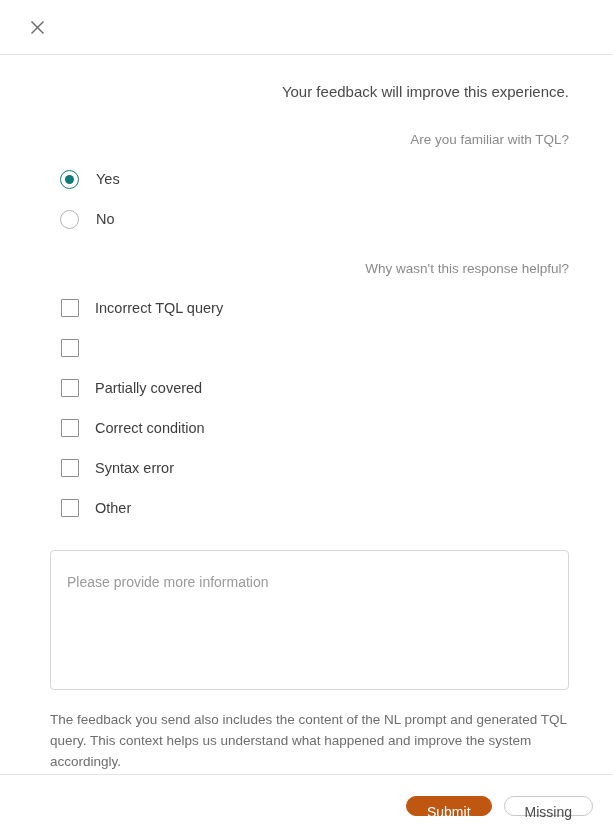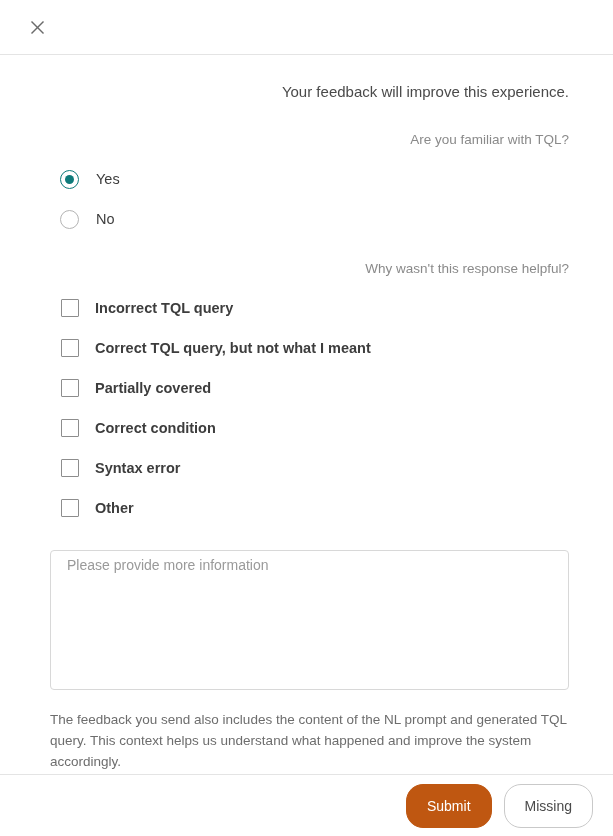--- a/index.html
+++ b/index.html
@@ -108,21 +108,20 @@
     font-size: 14.5px;
     color: #3d3d3d;
     margin-left: 17px;
   }
   
   .check-row {
     display: flex;
     align-items: center;
     height: 40px;
     cursor: pointer;
-    font-weight: bold;
   }
   .checkbox {
     width: 18px;
     height: 18px;
     border: 1.6px solid #8d8d8d;
     background: #fff;
     flex: 0 0 18px;
     margin-left: 11px;
     border-radius: 1px;
   }
@@ -133,21 +132,21 @@
   }
   
   .textarea-wrap {
     margin-top: 20px;
   }
   textarea.more-info {
     width: 519px;
     height: 140px;
     border: 1px solid #d8d8d8;
     border-radius: 4px;
-    padding: 6px 16px;
+    padding: 23px 16px;
     font-family: "Liberation Sans", sans-serif;
     font-size: 14px;
     color: #3d3d3d;
     resize: none;
     outline: none;
     background: #fff;
   }
   textarea.more-info::placeholder {
     color: #9a9a9a;
   }
@@ -167,21 +166,21 @@
     display: flex;
     align-items: center;
     justify-content: flex-end;
     padding: 0 20px 0 0;
     gap: 12px;
   }
   .btn {
     font-family: "Liberation Sans", sans-serif;
     font-size: 14px;
     border-radius: 17px;
-    height: 44px;
+    height: 20px;
     padding: 0 20px;
     cursor: pointer;
     border: 1px solid transparent;
     line-height: 30px;
   }
   .btn-primary {
     background: #bf5711;
     color: #ffffff;
     border-color: #bf5711;
   }
@@ -230,21 +229,20 @@
     <div class="group">
       <div class="group-label">Why wasn't this response helpful?</div>
 
       <div class="check-row">
         <span class="checkbox"></span>
         <span class="check-label">Incorrect TQL query</span>
       </div>
 
       <div class="check-row">
         <span class="checkbox"></span>
-        <span class="check-label">Correct TQL query, but not what I meant</span>
       </div>
 
       <div class="check-row">
         <span class="checkbox"></span>
         <span class="check-label">Partially covered</span>
       </div>
 
       <div class="check-row">
         <span class="checkbox"></span>
         <span class="check-label">Correct condition</span>

